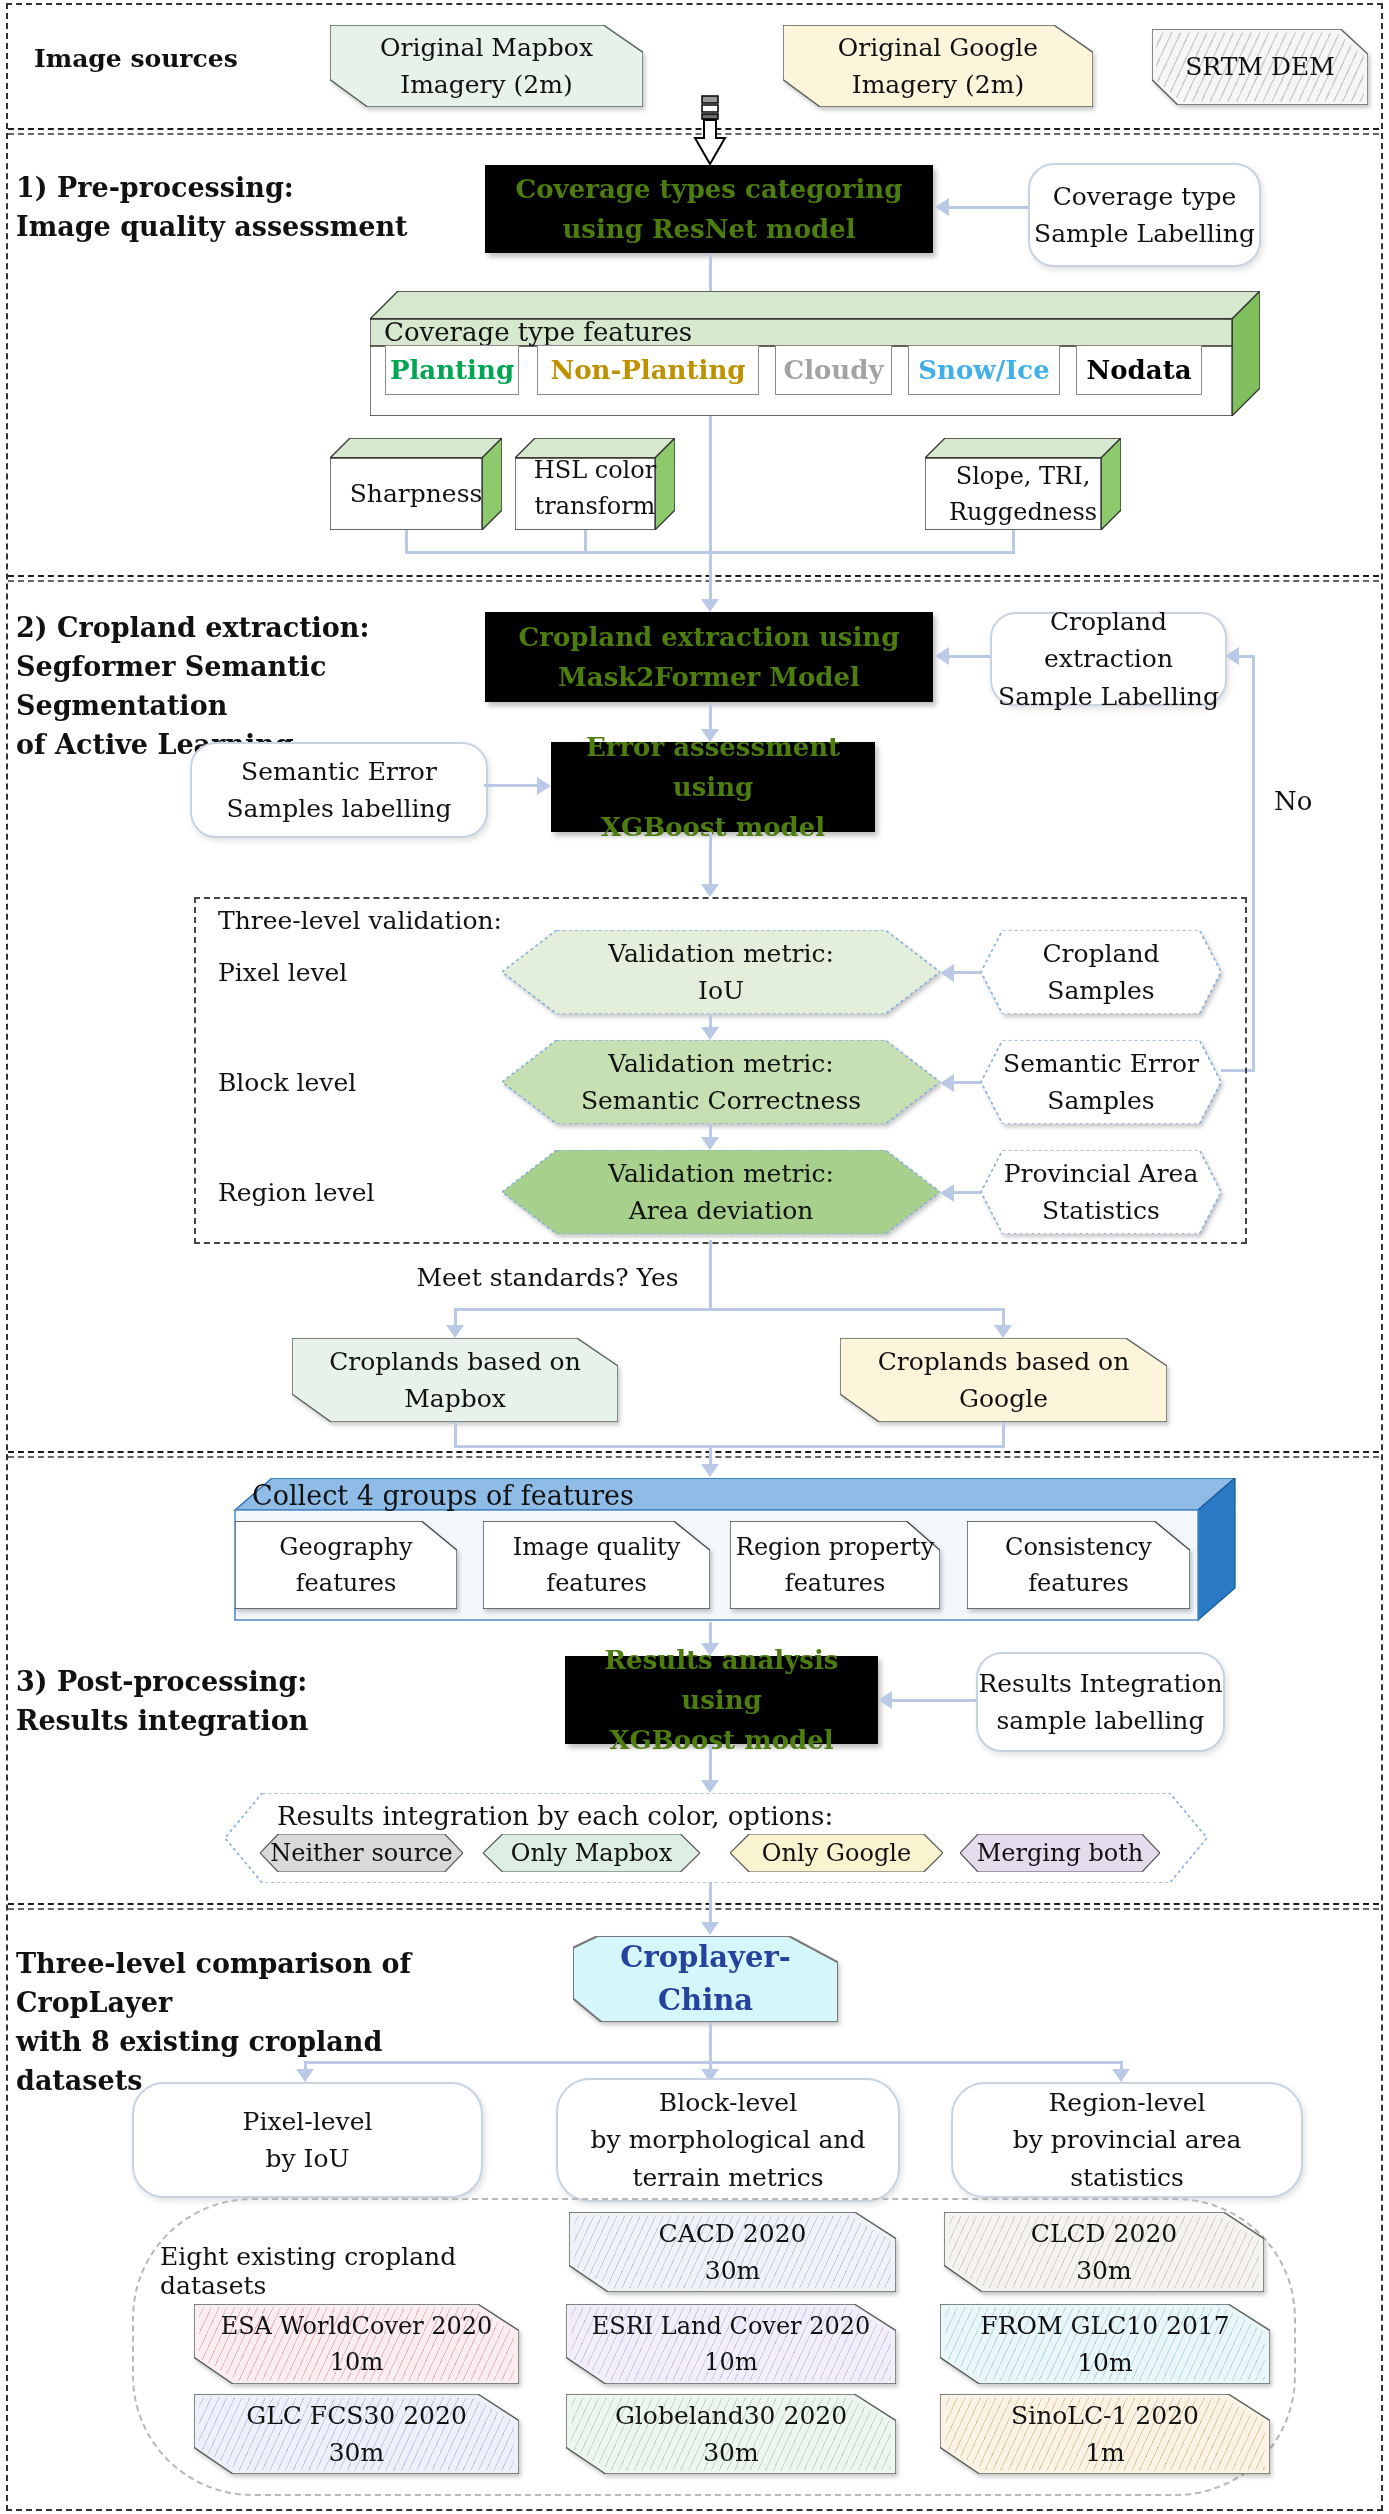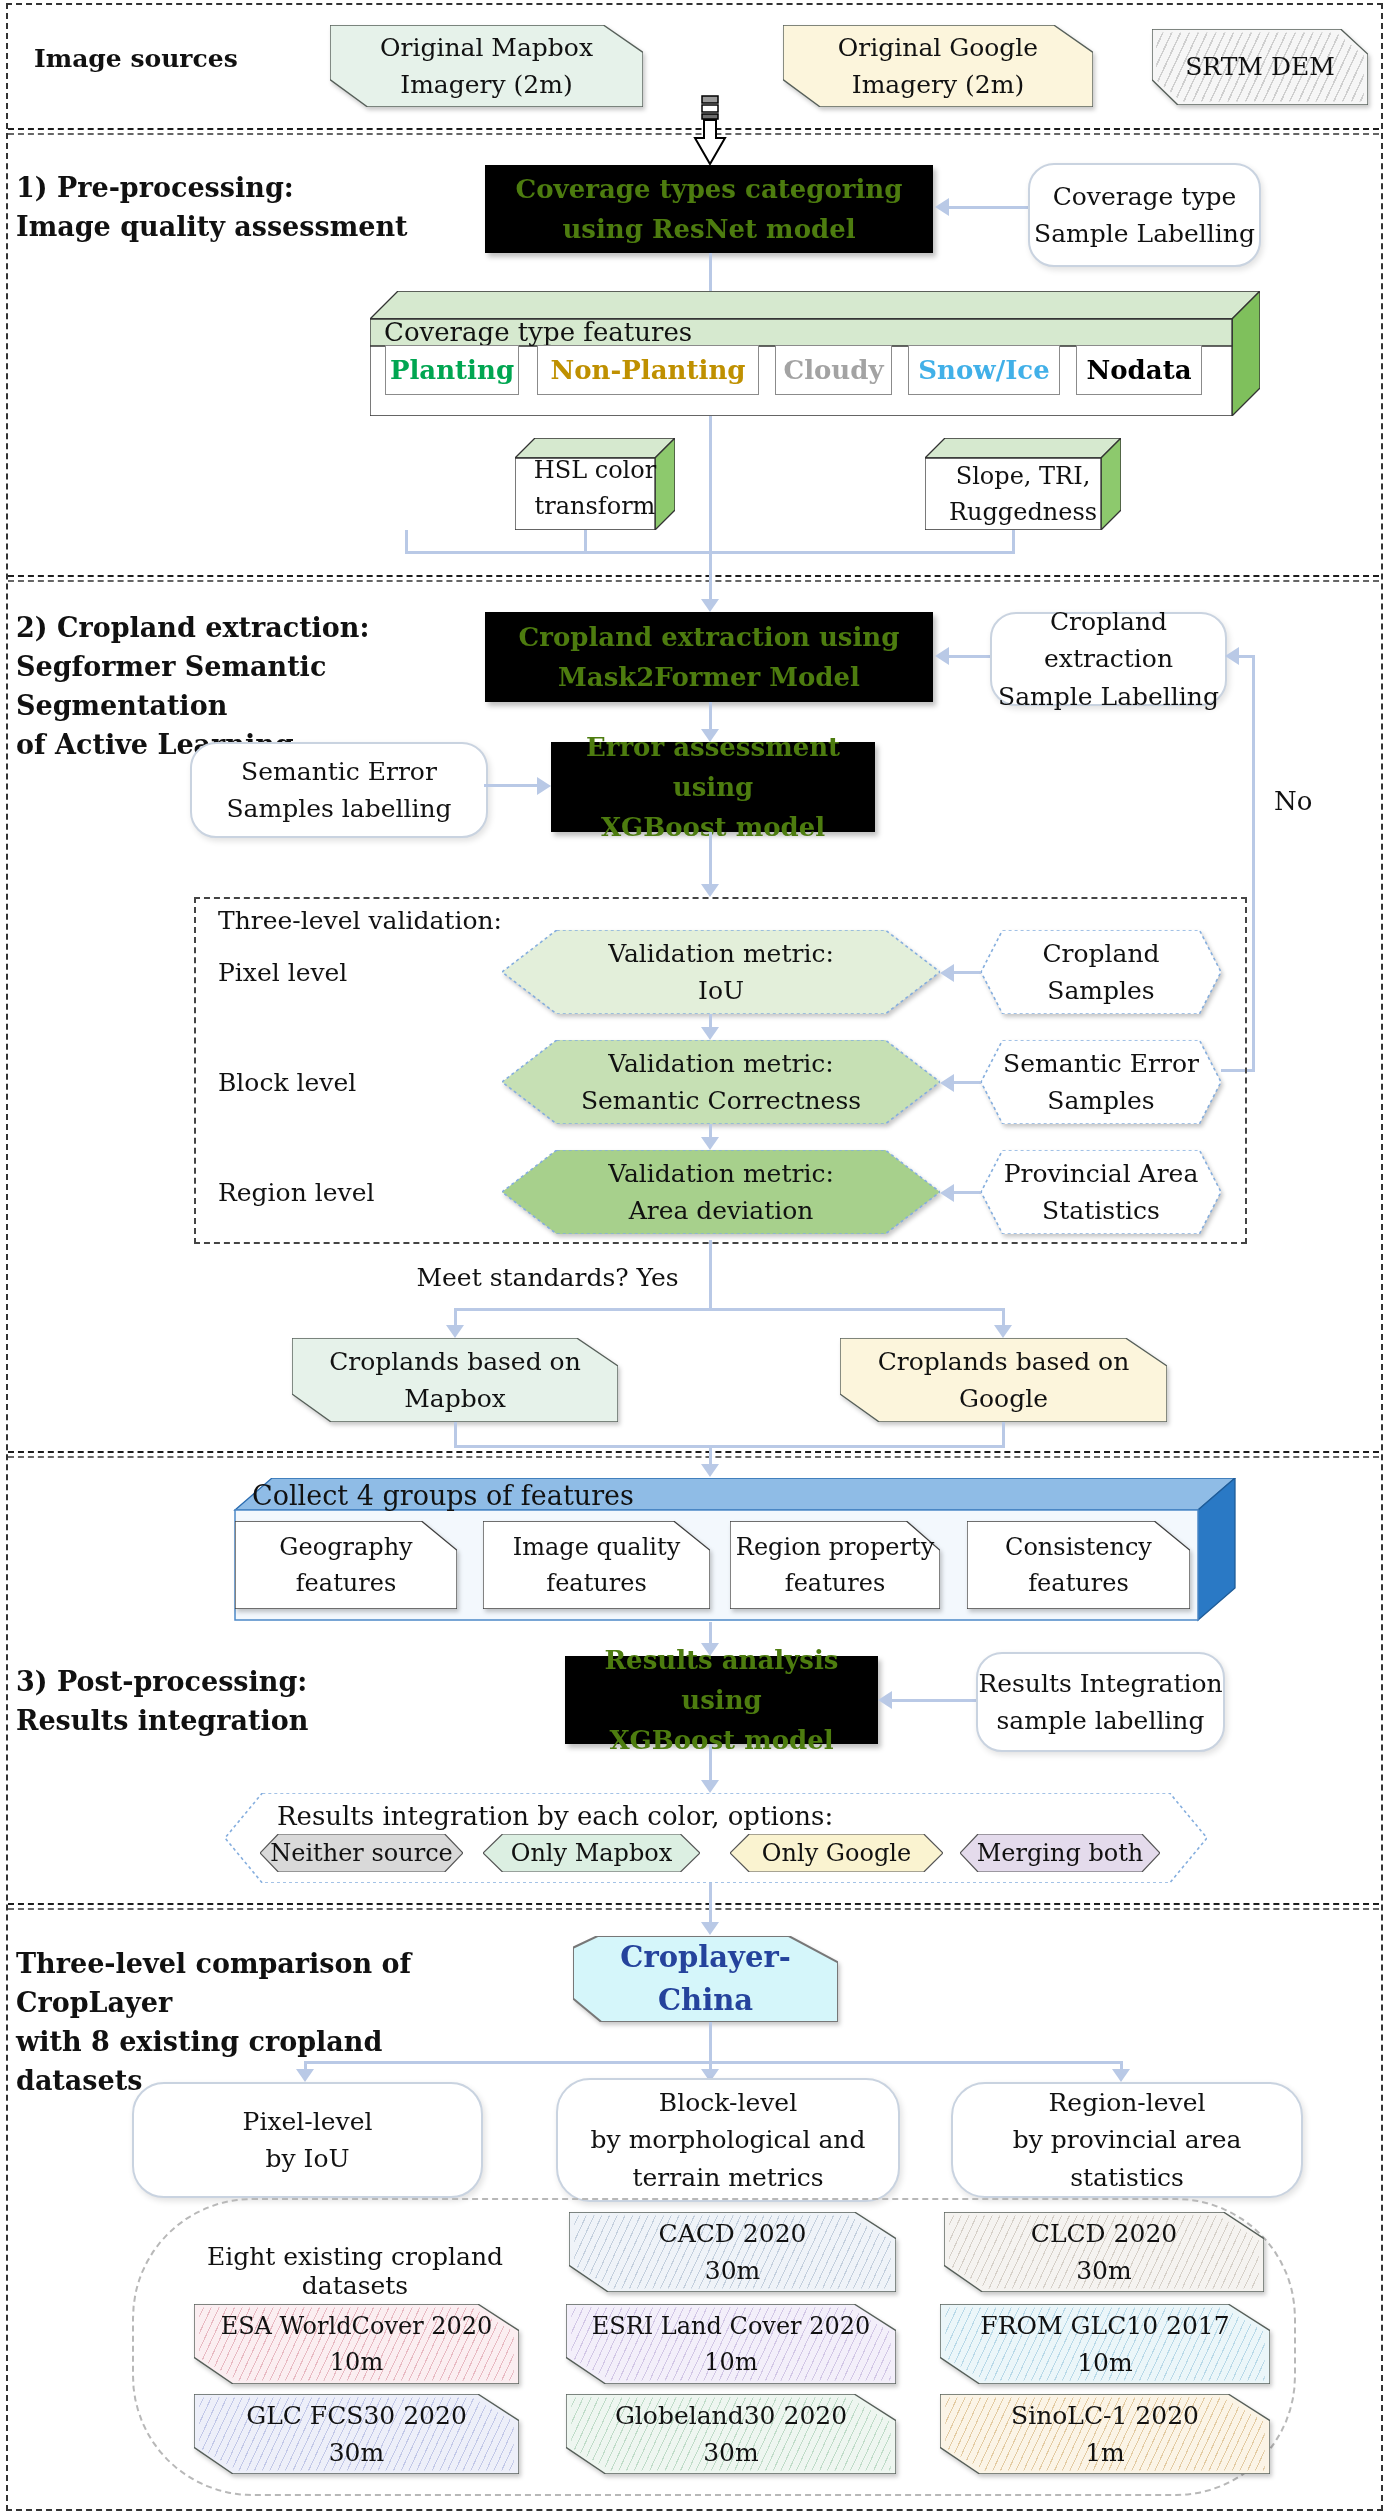--- a/index.html
+++ b/index.html
@@ -103,20 +103,28 @@
   </div>
   <div class="abs" style="left:384px;top:317px;width:520px;font-size:26px">Coverage type features</div>
   <div class="classbox" style="left:385px;width:132px;color:#00a651">Planting</div>
   <div class="classbox" style="left:537px;width:220px;color:#bf9000">Non-Planting</div>
   <div class="classbox" style="left:775px;width:115px;color:#a3a3a3">Cloudy</div>
   <div class="classbox" style="left:908px;width:150px;color:#41b0e8">Snow/Ice</div>
   <div class="classbox" style="left:1076px;width:124px;color:#000000">Nodata</div>
 
   <div class="line" style="left:709px;top:416px;width:3px;height:135px"></div>
 
+  <div class="abs" style="left:330px;top:438px;width:172px;height:92px">
+    <svg class="shape" viewBox="0 0 172 92" preserveAspectRatio="none">
+      <polygon class="cubeline" points="0,20 20,0 172,0 152,20" style="fill:#d6e9cf"></polygon>
+      <polygon class="cubeline" points="152,20 172,0 172,72 152,92" style="fill:#8dc96d"></polygon>
+      <rect class="cubeline" x="0" y="20" width="152" height="72" style="fill:#fff"></rect>
+      </svg>
+    <div class="ftext" style="top:20px">Sharpness</div>
+  </div>
   <div class="abs" style="left:515px;top:438px;width:160px;height:92px">
     <svg class="shape" viewBox="0 0 160 92" preserveAspectRatio="none">
       <polygon class="cubeline" points="0,20 20,0 160,0 140,20" style="fill:#d6e9cf"></polygon>
       <polygon class="cubeline" points="140,20 160,0 160,72 140,92" style="fill:#8dc96d"></polygon>
       <rect class="cubeline" x="0" y="20" width="140" height="72" style="fill:#fff"></rect>
       </svg>
     <div class="ftext" style="top:8px;font-size:24px">HSL color
 transform</div>
   </div>
   <div class="abs" style="left:925px;top:438px;width:196px;height:92px">
@@ -366,21 +374,21 @@
 
   <div class="roundbox ctr ml" style="left:132px;top:2082px;width:347px;height:112px;border-radius:32px">Pixel-level
 by IoU</div>
   <div class="roundbox ctr ml" style="left:951px;top:2082px;width:348px;height:112px;border-radius:34px">Region-level
 by provincial area statistics</div>
   <div class="roundbox ctr ml" style="left:556px;top:2078px;width:340px;height:120px;border-radius:34px">Block-level
 by morphological and
 terrain metrics</div>
 
   <div class="abs" style="left:132px;top:2198px;width:1160px;height:294px;border:2.5px dashed #b8b8b8;border-radius:120px"></div>
-  <div class="abs" style="left:160px;top:2242px;width:390px;font-size:25px;text-align:center">Eight existing cropland datasets</div>
+  <div class="abs" style="left:160px;top:2242px;width:390px;font-size:25px;">Eight existing cropland datasets</div>
 
   <div class="node" style="left:569px;top:2212px;width:327px;height:80px">
     <svg class="shape" viewBox="0 0 300 90" preserveAspectRatio="none">
       <polygon class="flagpoly" points="0,0 262,0 300,30 300,90 36,90 0,60" style="fill:#eff3f8"></polygon>
       </svg>
     <div class="hatch" style="clip-path:polygon(1% 2%,86% 2%,99% 34%,99% 98%,13% 98%,1% 68%);background:repeating-linear-gradient(115deg,#c3cfdd 0 1px,transparent 1px 7px)"></div>
     <div class="ftext">CACD 2020
 30m</div>
   </div>
   <div class="node" style="left:944px;top:2212px;width:320px;height:80px">

